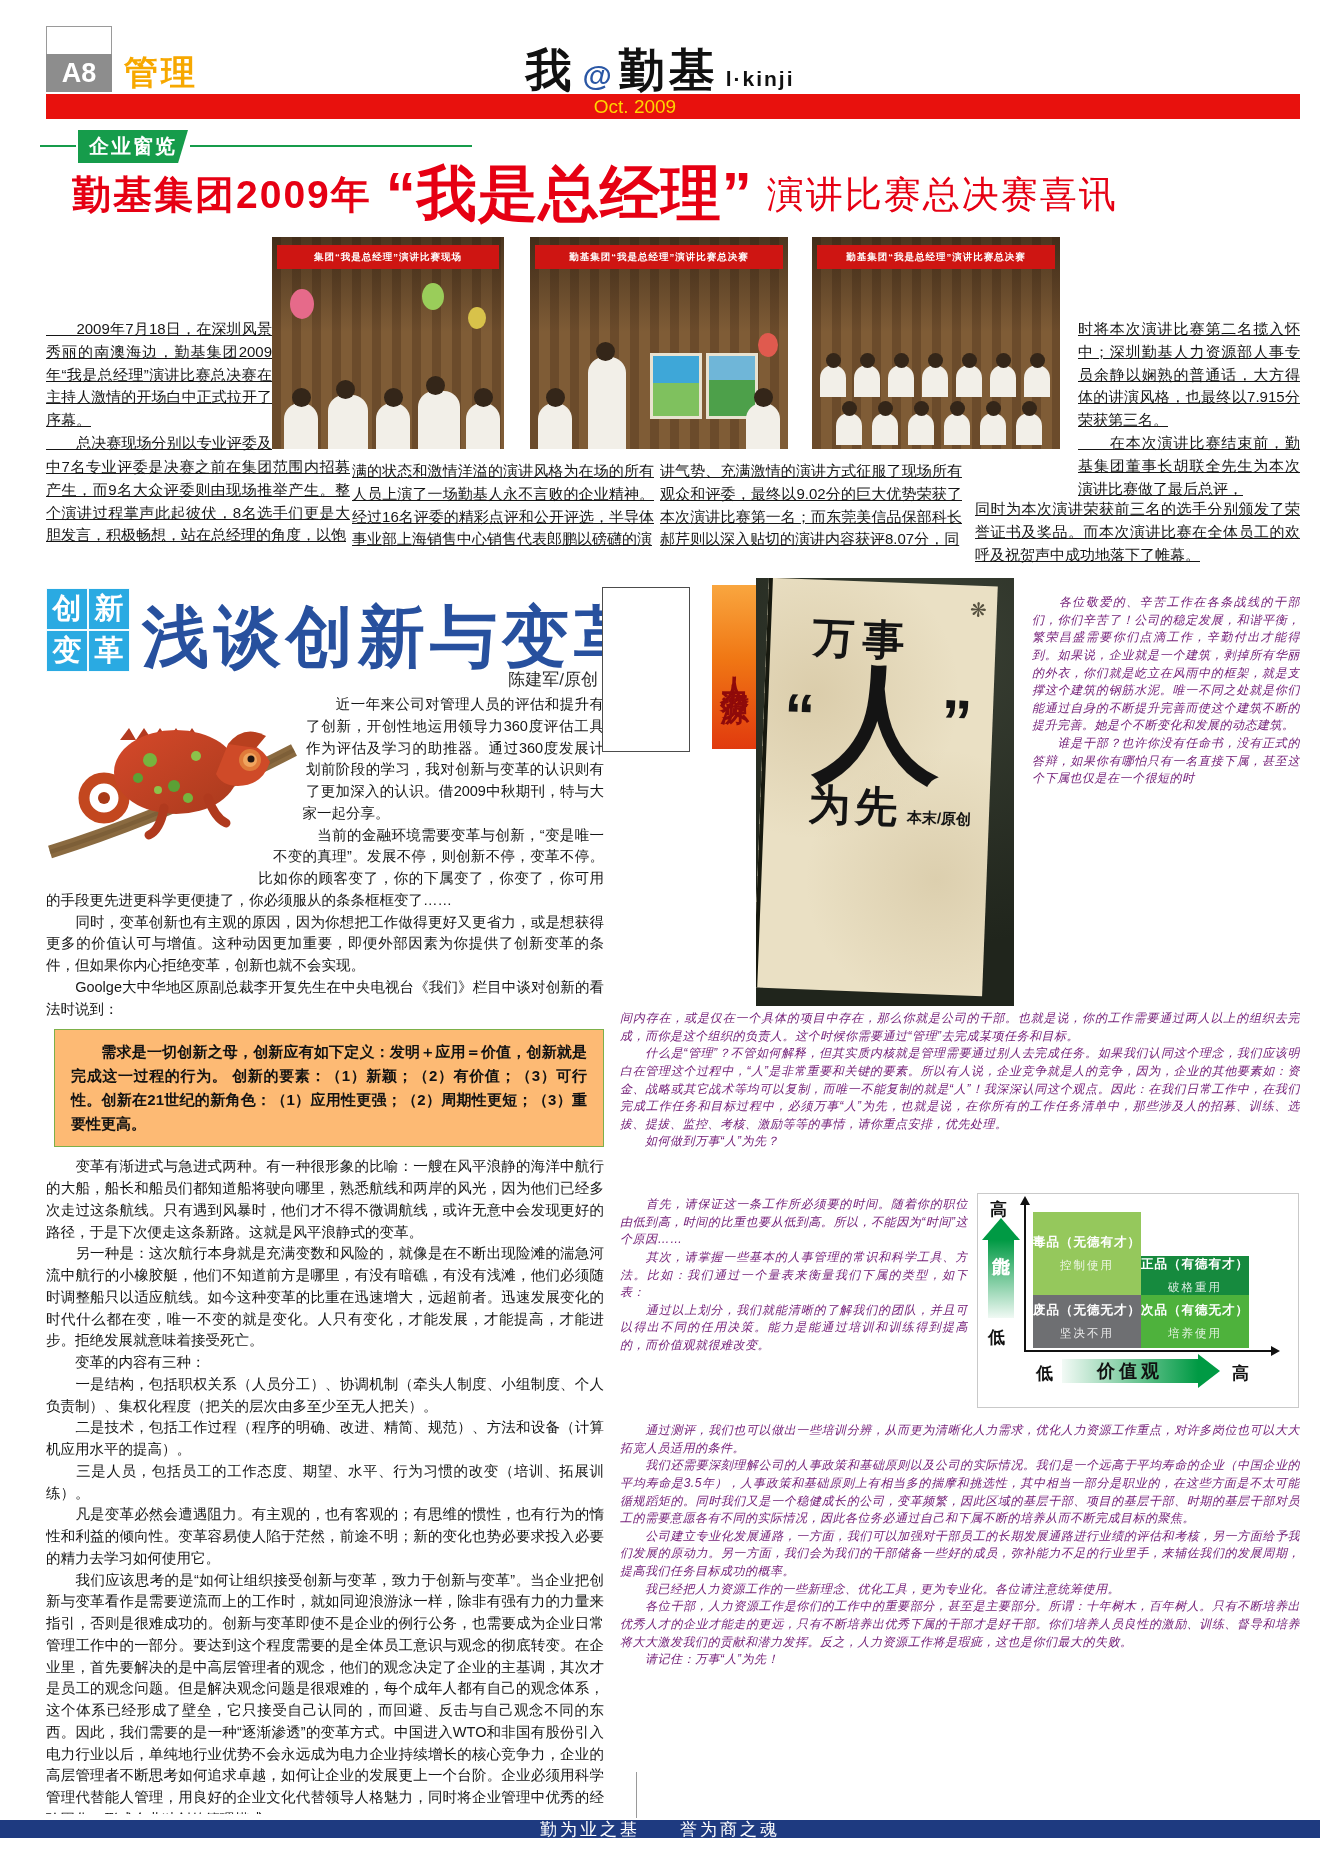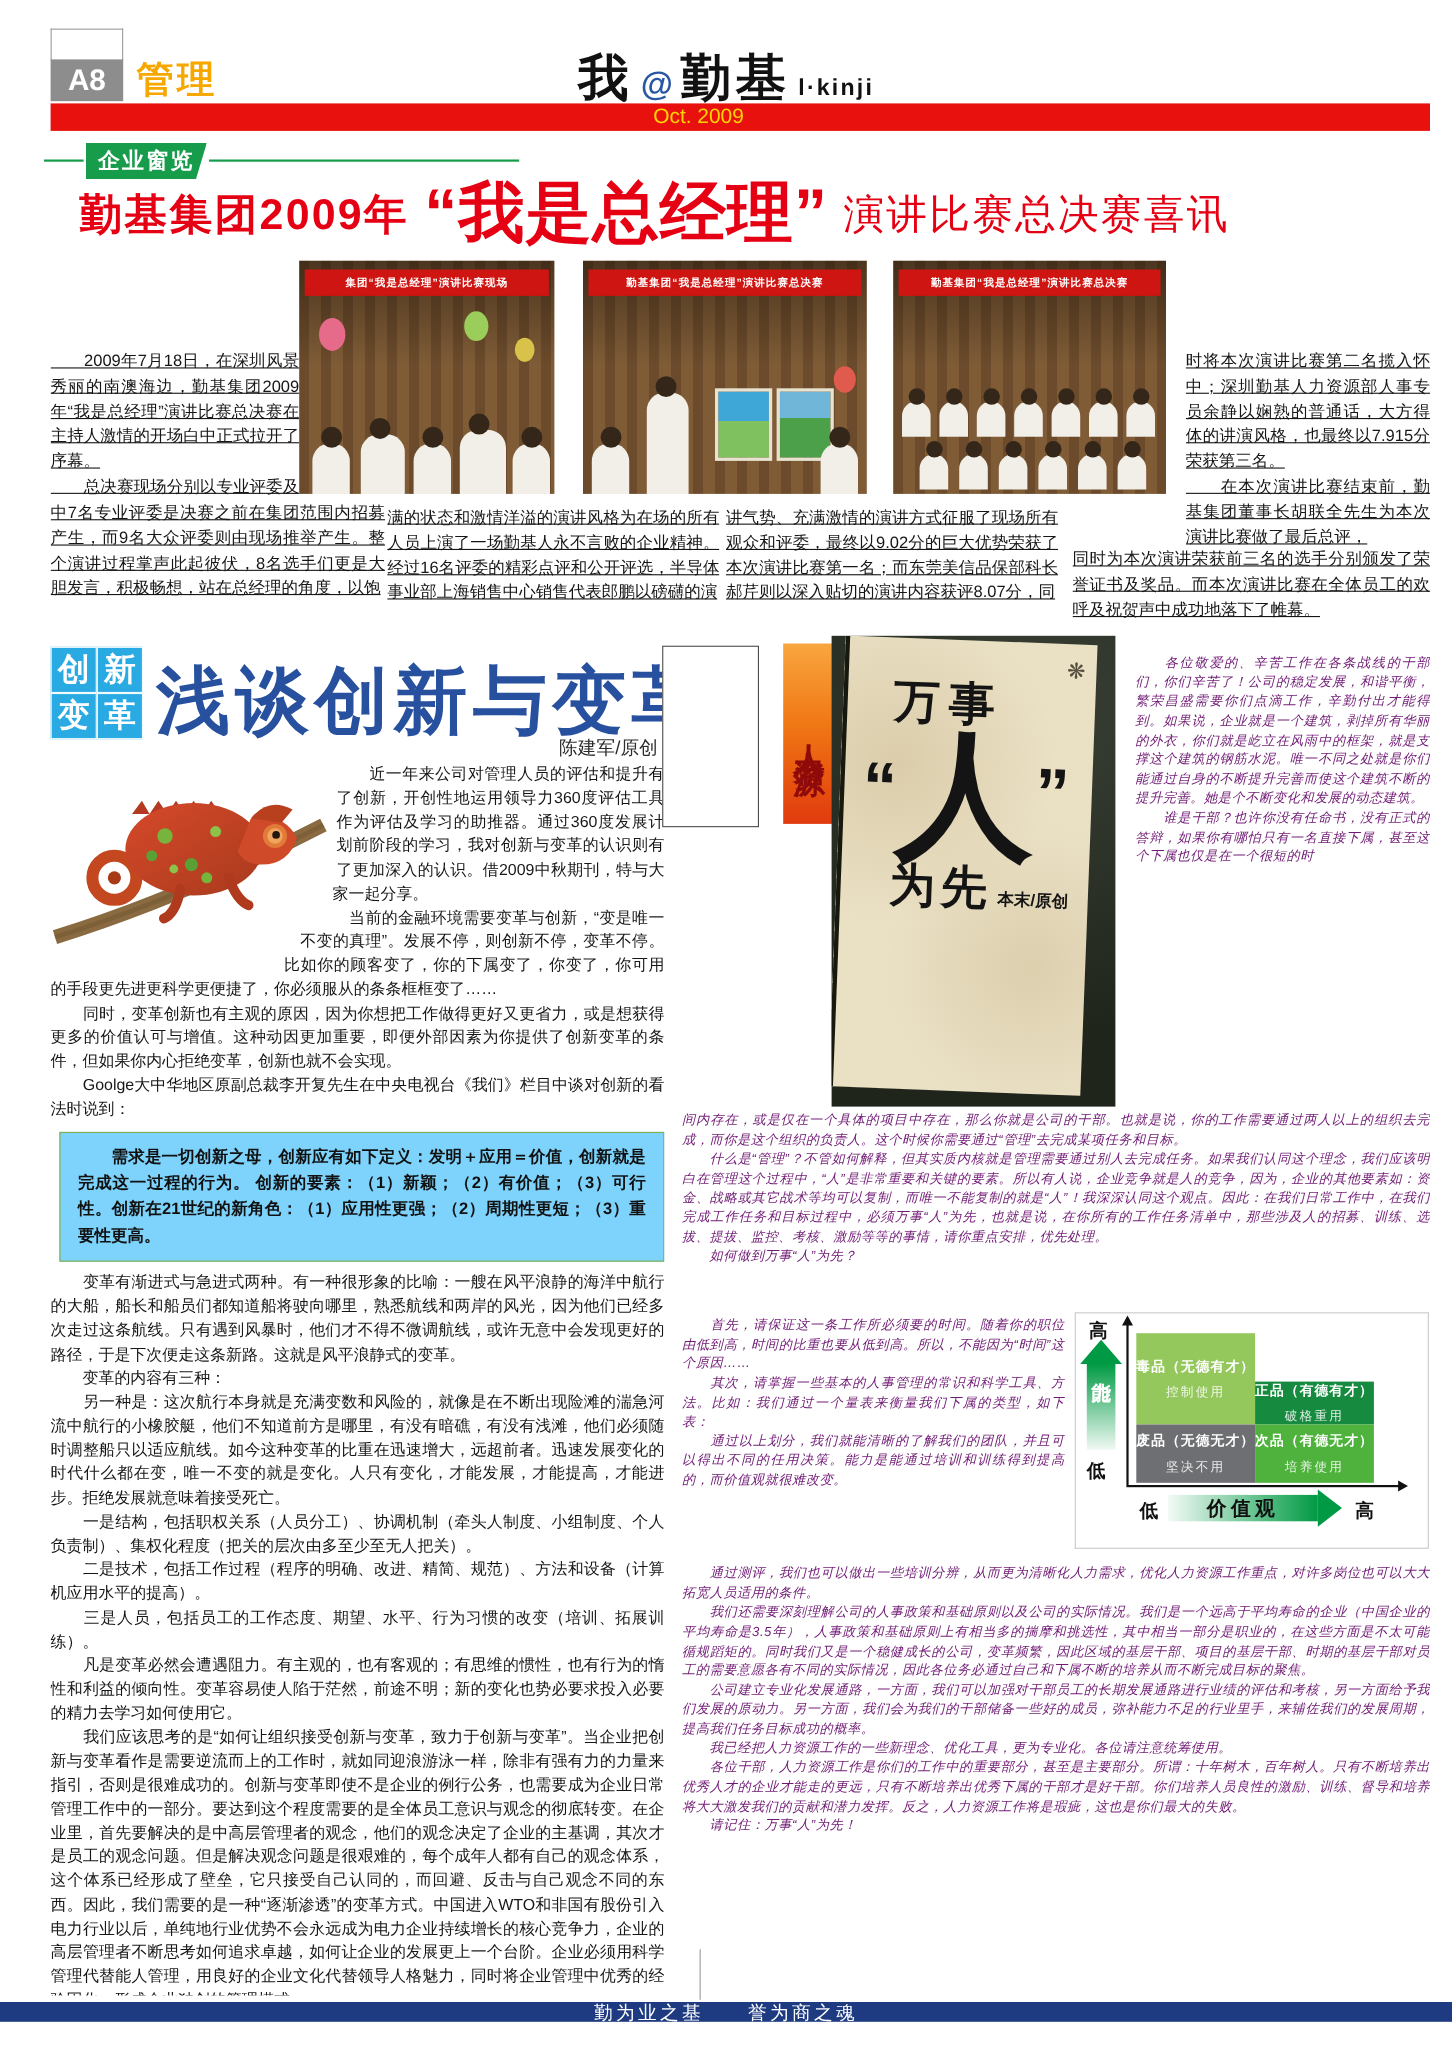--- a/index.html
+++ b/index.html
@@ -53,21 +53,21 @@
   .ctag{left:46px;top:588px;width:84px;height:84px;background:#2aaae2;display:grid;
         grid-template-columns:1fr 1fr;grid-template-rows:1fr 1fr;}
   .ctag span{display:flex;align-items:center;justify-content:center;color:#fff;font-size:29px;font-weight:bold;
              border:1px solid rgba(255,255,255,.95);}
   .itile{left:142px;top:592px;font-size:67px;font-weight:bold;color:#27509e;letter-spacing:5px;}
   .ibyline{left:400px;top:668px;width:198px;text-align:right;font-size:17px;color:#2b2b2b;}
   .ibody{left:46px;top:694px;width:558px;height:1120px;overflow:hidden;}
   .ibody p{margin:0;font-size:14.5px;line-height:1.5;text-align:justify;color:#161616;}
   .chameleon-wrap{float:left;width:252px;height:184px;margin:0 8px 4px 0;
                   shape-outside:polygon(0 0,100% 0,100% 55%,78% 100%,0 100%);}
-  .quotebox{margin:9px 0 9px 8px;padding:10px 16px;background:#7dd3fc;border:1px solid #7db049;
+  .quotebox{margin:9px 0 9px 8px;padding:10px 16px;background:#fdba74;border:1px solid #7db049;
             font-size:15px;font-weight:bold;line-height:1.6;text-align:justify;color:#111;}
 
   
   .blankframe{left:602px;top:587px;width:86px;height:163px;background:#fff;border:1px solid #4c4c4c;}
   .vtag{left:712px;top:585px;width:46px;height:164px;
         background:linear-gradient(180deg,#f9a63f 0%,#f07714 45%,#e13a0e 100%);
         writing-mode:vertical-rl;text-orientation:upright;display:flex;align-items:center;justify-content:center;
         font-size:29px;font-weight:bold;color:#8f0a0a;letter-spacing:7px;}
   .bookphoto{left:756px;top:578px;width:258px;height:428px;overflow:hidden;
              background:radial-gradient(circle at 70% 15%,#3a4034,#20251c 75%);}
@@ -232,22 +232,22 @@
         <path d="M118 114 q-4 22 -15 27" stroke="#b03a1e" stroke-width="9" fill="none" stroke-linecap="round"></path>
         <path d="M162 104 q7 20 18 25" stroke="#b03a1e" stroke-width="9" fill="none" stroke-linecap="round"></path>
       </svg>
     </div>
     <p>　　近一年来公司对管理人员的评估和提升有了创新，开创性地运用领导力360度评估工具作为评估及学习的助推器。通过360度发展计划前阶段的学习，我对创新与变革的认识则有了更加深入的认识。借2009中秋期刊，特与大家一起分享。</p>
     <p>　　当前的金融环境需要变革与创新，“变是唯一不变的真理”。发展不停，则创新不停，变革不停。比如你的顾客变了，你的下属变了，你变了，你可用的手段更先进更科学更便捷了，你必须服从的条条框框变了……</p>
     <p>　　同时，变革创新也有主观的原因，因为你想把工作做得更好又更省力，或是想获得更多的价值认可与增值。这种动因更加重要，即便外部因素为你提供了创新变革的条件，但如果你内心拒绝变革，创新也就不会实现。</p>
     <p>　　Goolge大中华地区原副总裁李开复先生在中央电视台《我们》栏目中谈对创新的看法时说到：</p>
     <div class="quotebox">　　需求是一切创新之母，创新应有如下定义：发明＋应用＝价值，创新就是完成这一过程的行为。 创新的要素：（1）新颖；（2）有价值；（3）可行性。创新在21世纪的新角色：（1）应用性更强；（2）周期性更短；（3）重要性更高。</div>
     <p>　　变革有渐进式与急进式两种。有一种很形象的比喻：一艘在风平浪静的海洋中航行的大船，船长和船员们都知道船将驶向哪里，熟悉航线和两岸的风光，因为他们已经多次走过这条航线。只有遇到风暴时，他们才不得不微调航线，或许无意中会发现更好的路径，于是下次便走这条新路。这就是风平浪静式的变革。</p>
+    <p>　　另一种是：这次航行本身就是充满变数和风险的，就像是在不断出现险滩的湍急河流中航行的小橡胶艇，他们不知道前方是哪里，有没有暗礁，有没有浅滩，他们必须随时调整船只以适应航线。如今这种变革的比重在迅速增大，远超前者。迅速发展变化的时代什么都在变，唯一不变的就是变化。人只有变化，才能发展，才能提高，才能进步。拒绝发展就意味着接受死亡。</p>
     <p>　　变革的内容有三种：</p>
-    <p>　　另一种是：这次航行本身就是充满变数和风险的，就像是在不断出现险滩的湍急河流中航行的小橡胶艇，他们不知道前方是哪里，有没有暗礁，有没有浅滩，他们必须随时调整船只以适应航线。如今这种变革的比重在迅速增大，远超前者。迅速发展变化的时代什么都在变，唯一不变的就是变化。人只有变化，才能发展，才能提高，才能进步。拒绝发展就意味着接受死亡。</p>
     <p>　　一是结构，包括职权关系（人员分工）、协调机制（牵头人制度、小组制度、个人负责制）、集权化程度（把关的层次由多至少至无人把关）。</p>
     <p>　　二是技术，包括工作过程（程序的明确、改进、精简、规范）、方法和设备（计算机应用水平的提高）。</p>
     <p>　　三是人员，包括员工的工作态度、期望、水平、行为习惯的改变（培训、拓展训练）。</p>
     <p>　　凡是变革必然会遭遇阻力。有主观的，也有客观的；有思维的惯性，也有行为的惰性和利益的倾向性。变革容易使人陷于茫然，前途不明；新的变化也势必要求投入必要的精力去学习如何使用它。</p>
     <p>　　我们应该思考的是“如何让组织接受创新与变革，致力于创新与变革”。当企业把创新与变革看作是需要逆流而上的工作时，就如同迎浪游泳一样，除非有强有力的力量来指引，否则是很难成功的。创新与变革即使不是企业的例行公务，也需要成为企业日常管理工作中的一部分。要达到这个程度需要的是全体员工意识与观念的彻底转变。在企业里，首先要解决的是中高层管理者的观念，他们的观念决定了企业的主基调，其次才是员工的观念问题。但是解决观念问题是很艰难的，每个成年人都有自己的观念体系，这个体系已经形成了壁垒，它只接受自己认同的，而回避、反击与自己观念不同的东西。因此，我们需要的是一种“逐渐渗透”的变革方式。中国进入WTO和非国有股份引入电力行业以后，单纯地行业优势不会永远成为电力企业持续增长的核心竞争力，企业的高层管理者不断思考如何追求卓越，如何让企业的发展更上一个台阶。企业必须用科学管理代替能人管理，用良好的企业文化代替领导人格魅力，同时将企业管理中优秀的经验固化，形成企业独创的管理模式。</p>
 
   </div>
 
   <div class="abs blankframe"></div>
   <div class="abs vtag">人力资源</div>

